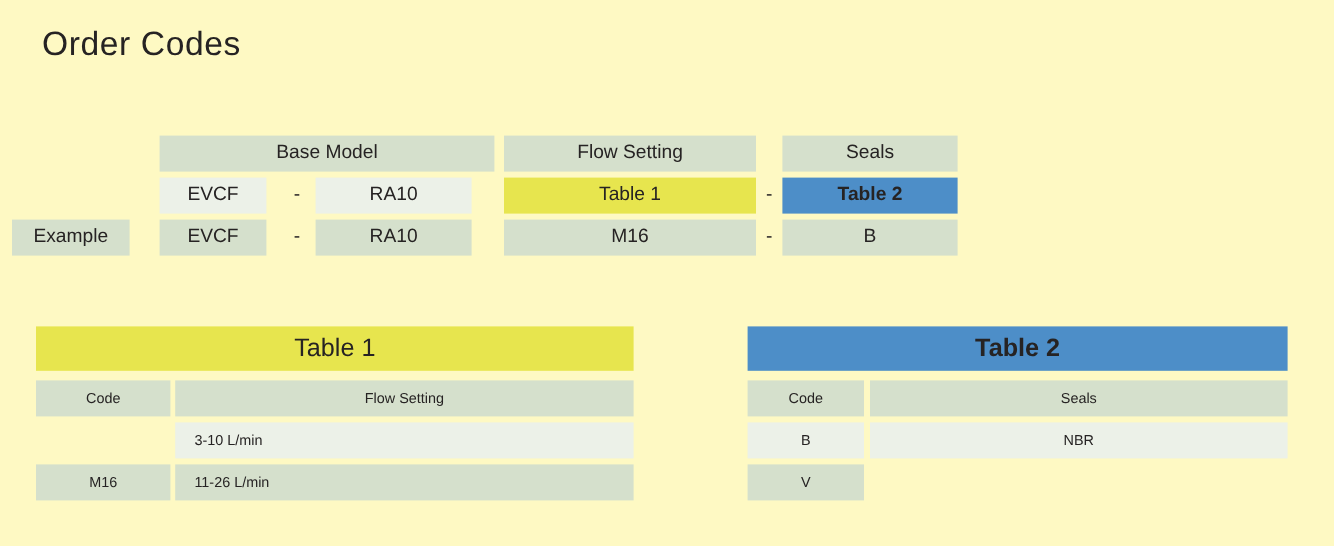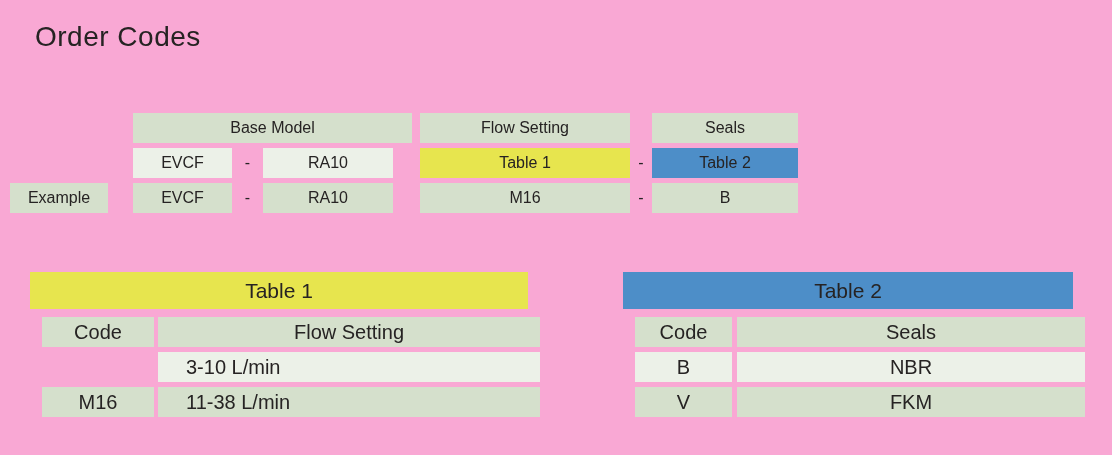--- a/index.html
+++ b/index.html
@@ -1,61 +1,61 @@
 <!DOCTYPE html>
 <html style="--header-green: #d5e0cc; --row-light: #ecf1e8; --table1-yellow: #e7e54e; --table2-blue: #4d8ec8; --text-dark: #262323;"><head>
 <meta charset="utf-8">
 <style>
   html,body{margin:0;padding:0;background:#ffffff;}
   .page{
-    position:relative;width:1112px;height:455px;background:#f9a8d4;overflow:hidden;
+    position:relative;width:1112px;height:455px;background:#fef9c3;overflow:hidden;
     font-family:"Liberation Sans","DejaVu Sans",sans-serif;
     color:var(--text-dark,#262323);
   }
   .title{
     position:absolute;left:35px;top:21px;margin:0;
     font-size:28px;font-weight:400;letter-spacing:0.5px;color:var(--text-dark,#262323);
   }
   
   .cell{
     position:absolute;height:30px;display:flex;align-items:center;justify-content:center;
     font-size:16px;line-height:1;white-space:nowrap;
   }
   .bg-green{background:var(--header-green,#d5e0cc);}
   .bg-light{background:var(--row-light,#ecf1e8);}
   .bg-yellow{background:var(--table1-yellow,#e7e54e);}
-  .bg-blue{background:var(--table2-blue,#4d8ec8);}
+  .bg-blue{background:var(--table2-blue,#4d8ec8);font-weight:bold;}
   
   .r1{top:113px}.r2{top:148px}.r3{top:183px}
   .c-example{left:10px;width:98px}
-  .c-evcf{left:133px;width:99px}
+  .c-evcf{left:133px;width:89px}
   .c-dash1{left:232px;width:31px}
   .c-ra10{left:263px;width:130px}
   .c-base{left:133px;width:279px}
   .c-flow{left:420px;width:210px}
   .c-dash2{left:630px;width:22px}
   .c-seals{left:652px;width:146px}
   
   .ltable{position:absolute;top:272px;height:146px;}
   .t1{left:30px;width:498px;}
   .t2{left:623px;width:450px;}
   .t-title{
     position:absolute;left:0;top:0;width:100%;height:37px;
     display:flex;align-items:center;justify-content:center;font-size:21px;
   }
   .t-cell{
     position:absolute;height:30px;display:flex;align-items:center;justify-content:center;
-    font-size:20px;white-space:nowrap;margin-left:12px;
+    font-size:12px;white-space:nowrap;
   }
   .rowhdr{top:45px}.row0{top:80px}.row1{top:115px}
   .t1 .col-code{left:0;width:112px}
   .t1 .col-val{left:116px;width:382px}
   .t2 .col-code{left:0;width:97px}
   .t2 .col-val{left:102px;width:348px}
-  .val-left{justify-content:flex-start;padding-left:28px;box-sizing:border-box;}
+  .val-left{justify-content:flex-start;padding-left:16px;box-sizing:border-box;}
 </style>
 </head>
 <body>
 
 <div class="page">
 
   <h1 class="title">Order Codes</h1>
 
   <div>
 
@@ -80,28 +80,27 @@
   </div>
 
   <div class="ltable t1">
     <div class="t-title bg-yellow">Table 1</div>
     <div class="t-cell bg-green rowhdr col-code">Code</div>
     <div class="t-cell bg-green rowhdr col-val">Flow Setting</div>
 
     <div class="t-cell bg-light row0 col-val val-left">3-10 L/min</div>
 
     <div class="t-cell bg-green row1 col-code">M16</div>
-    <div class="t-cell bg-green row1 col-val val-left">11-38 L/min</div>
+    <div class="t-cell bg-green row1 col-val val-left">11-26 L/min</div>
   </div>
 
   <div class="ltable t2">
     <div class="t-title bg-blue">Table 2</div>
     <div class="t-cell bg-green rowhdr col-code">Code</div>
     <div class="t-cell bg-green rowhdr col-val">Seals</div>
 
     <div class="t-cell bg-light row0 col-code">B</div>
     <div class="t-cell bg-light row0 col-val">NBR</div>
 
     <div class="t-cell bg-green row1 col-code">V</div>
-    <div class="t-cell bg-green row1 col-val">FKM</div>
   </div>
 
 </div>
 
 </body></html>

